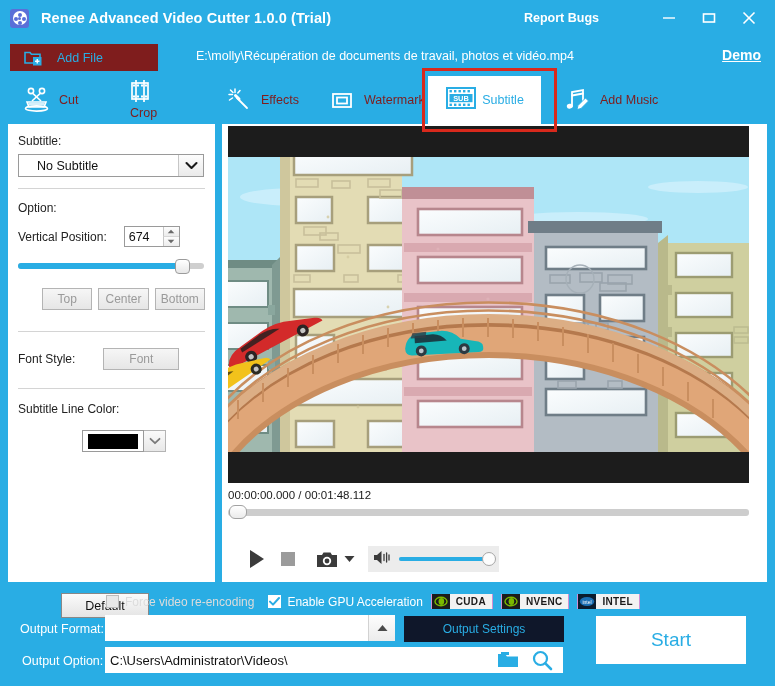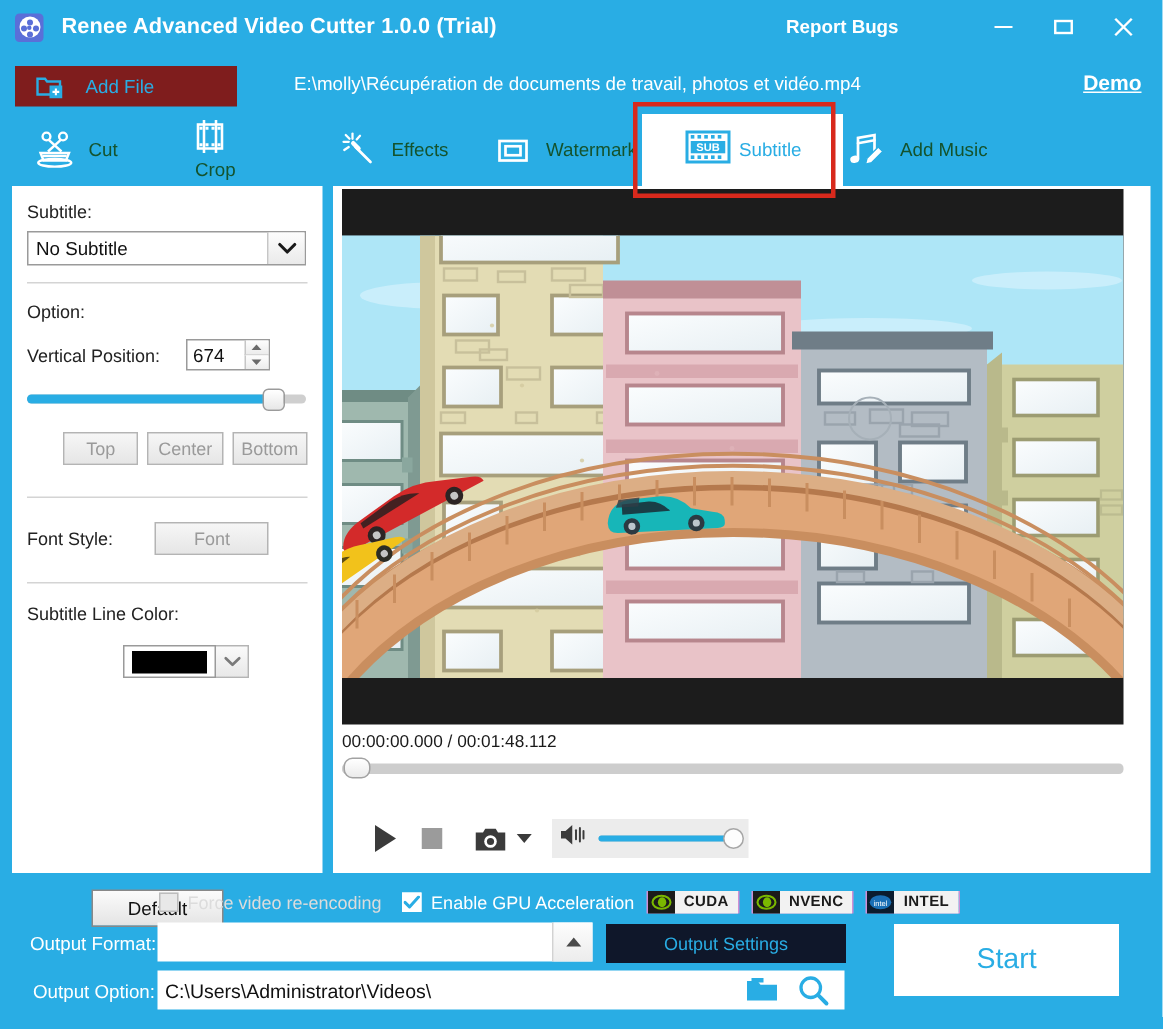--- a/index.html
+++ b/index.html
@@ -79,42 +79,42 @@
   }
 
   
   .tabbar {
     position: absolute; top: 76px; left: 0; width: 775px; height: 48px;
   }
   .tab {
     position: absolute; top: 0; height: 48px;
     display: flex; align-items: center; cursor: pointer;
   }
-  .tab .tab-label { color: #14532d; font-size: 12.5px; margin-left: 7px; }
+  .tab .tab-label { color: #7f1d1d; font-size: 12.5px; margin-left: 7px; }
   .tab.active { background: #ffffff; }
   .tab.active .tab-label { color: #29ade4; }
   .tab-icon { width: 30px; height: 30px; position: relative; }
 
   .tab-highlight {
     position: absolute; left: 422px; top: 68px; width: 135px; height: 64px;
     border: 3px solid #d8291c; pointer-events: none; z-index: 30;
   }
 
   
   .leftpanel {
     position: absolute; left: 8px; top: 124px; width: 207px; height: 458px;
     background: #ffffff; padding: 0 10px;
   }
   .lp-label { font-size: 12px; color: #222; }
   .combo {
     position: relative; width: 186px; height: 23px;
     border: 1px solid #9a9a9a; background: #ffffff;
     display: flex; align-items: center;
   }
-  .combo .combo-text { font-size: 12.5px; color: #111; padding-left: 5px; }
+  .combo .combo-text { font-size: 12.5px; color: #111; padding-left: 5px; margin-left: 13px; }
   .combo .combo-arrow {
     position: absolute; right: 0; top: 0; width: 25px; height: 21px;
     border-left: 1px solid #c6c6c6;
     background: linear-gradient(#fdfdfd, #eaeaea);
     display: flex; align-items: center; justify-content: center;
     cursor: pointer;
   }
   .hr { height: 1px; background: #d4d4d4; }
 
   .spinbox {
@@ -362,21 +362,21 @@
     <div class="tab" style="left:327px;">
       <span class="tab-icon">
         <svg width="30" height="30" viewBox="0 0 30 30">
           <rect x="6" y="9" width="18" height="13" fill="none" stroke="#fff" stroke-width="1.8"></rect>
           <rect x="10" y="12.5" width="10" height="6" fill="none" stroke="#fff" stroke-width="1.8"></rect>
         </svg>
       </span>
       <span class="tab-label">Watermark</span>
     </div>
 
-    <div class="tab active" style="left:428px; width:134px; justify-content:center;">
+    <div class="tab active" style="left:428px; width:113px; justify-content:center;">
       <span class="tab-icon">
         <svg width="32" height="26" viewBox="0 0 32 26">
           <rect x="2" y="3" width="28" height="20" fill="none" stroke="#29ade4" stroke-width="2"></rect>
           <g fill="#29ade4">
             <rect x="4.5" y="5" width="2.4" height="2.4"></rect>
               <rect x="9" y="5" width="2.4" height="2.4"></rect>
             <rect x="13.5" y="5" width="2.4" height="2.4"></rect>
               <rect x="18" y="5" width="2.4" height="2.4"></rect>
             <rect x="22.5" y="5" width="2.4" height="2.4"></rect>
             <rect x="4.5" y="18.6" width="2.4" height="2.4"></rect>

